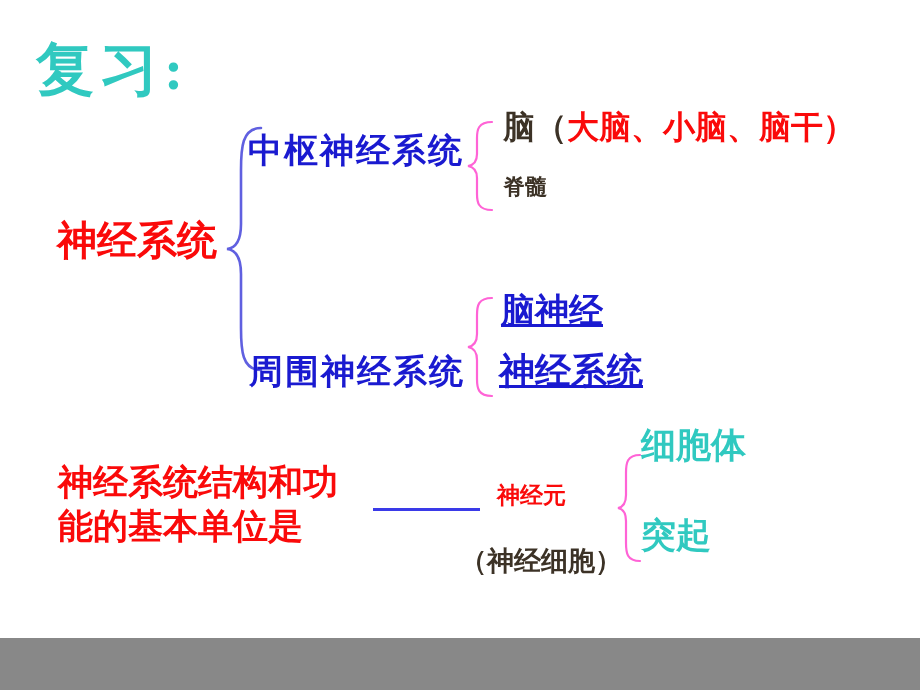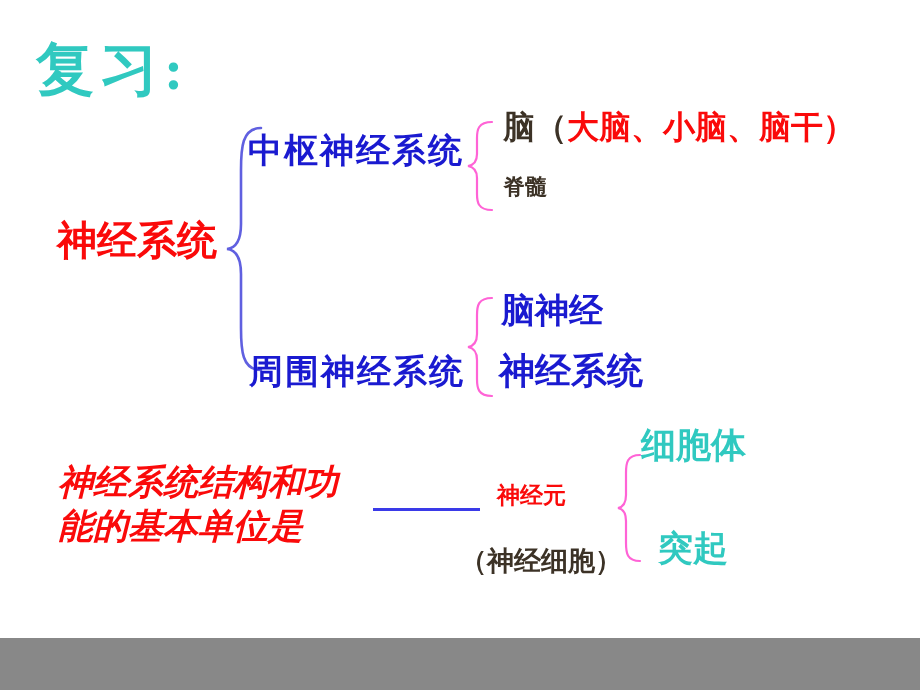--- a/index.html
+++ b/index.html
@@ -27,42 +27,41 @@
     font-size:34px;
     letter-spacing:2px;
     color:#1A1AD0;
     text-align:right;
   }
   .central-label{left:248px;top:130px;}
   .peripheral-label{left:249px;top:327px;margin-top:24px;}
   .brain-line{left:503px;top:107px;font-size:32px;}
   .dark{color:#3C3226;}
   .red{color:#FA0A0A;}
-  .blue{color:#1A1AD0;}
+  .blue{color:#1A1AD0;text-decoration:underline;}
   .teal{color:#30C9C0;}
   .spinal-cord{left:503px;top:173px;font-size:22px;}
   .cranial{left:501px;top:290px;font-size:34px;}
   .spinal-nerves{left:499px;top:349px;font-size:36px;}
   .statement{
     left:58px;top:461px;
     font-size:35px;
     line-height:44px;
     color:#FA0A0A;
     white-space:normal;
-    font-style:italic;
   }
   .underline{
     left:373px;top:508px;
     width:107px;height:3px;
     background:#3A3AE8;
   }
   .answer{left:497px;top:482px;font-size:23px;}
   .answer-note{left:460px;top:545px;font-size:27px;}
   .cell-body{left:641px;top:416px;font-size:35px;margin-top:8px;}
-  .processes{left:641px;top:527px;font-size:35px;margin-left:17px;}
+  .processes{left:641px;top:514px;font-size:35px;}
   svg.brace{position:absolute;overflow:visible;}
   .brace path{fill:none;stroke-linecap:round;}
   .brace.big path{stroke:#6060E0;stroke-width:2.6;}
   .brace.pink path{stroke:#FF63D6;stroke-width:2.2;}
 </style>
 </head>
 <body>
 
 <div id="slide">
 

